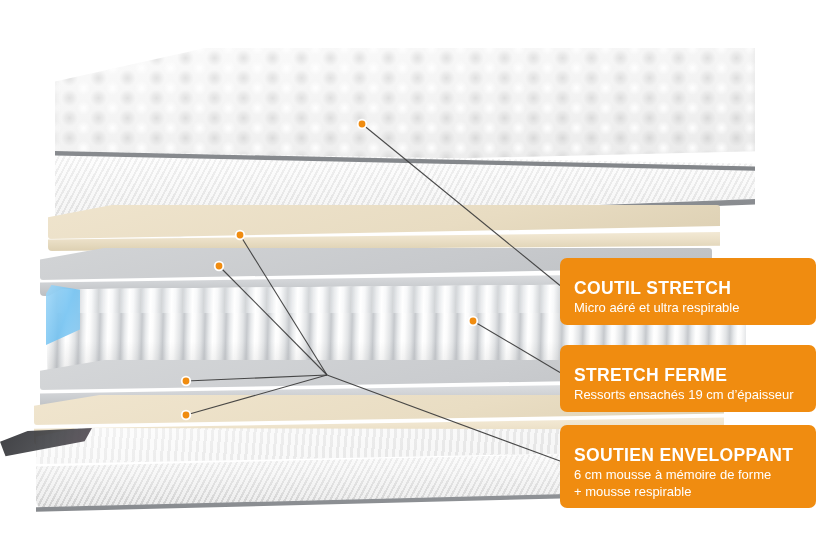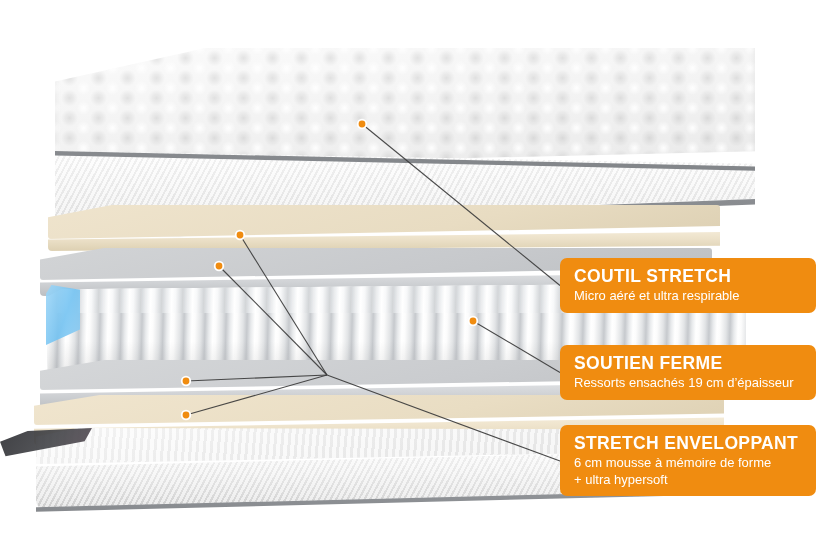--- a/index.html
+++ b/index.html
@@ -270,21 +270,21 @@
   }
   .marker-dot-outer { fill: #ffffff; }
   .marker-dot-inner { fill: #f08c10; }
 
   
   .callout {
     position: absolute;
     background: #f08c10;
     border-radius: 7px;
     color: #ffffff;
-    padding: 8px 14px 9px 14px;
+    padding: 20px 14px 9px 14px;
     box-sizing: border-box;
   }
   .callout .c-title {
     font-size: 17.5px;
     font-weight: bold;
     letter-spacing: 0.35px;
     line-height: 1.18;
     white-space: nowrap;
   }
   .callout .c-sub {
@@ -371,23 +371,23 @@
         <circle cx="186" cy="415" r="3.4" class="marker-dot-inner"></circle>
       </g>
   </svg>
 
   <div class="callout" id="callout-0">
     <div class="c-title">COUTIL STRETCH</div>
     <div class="c-sub">Micro aéré et ultra respirable</div>
   </div>
 
   <div class="callout" id="callout-1">
-    <div class="c-title">SOUTIEN FERME</div>
+    <div class="c-title">STRETCH FERME</div>
     <div class="c-sub">Ressorts ensachés 19 cm d’épaisseur</div>
   </div>
 
   <div class="callout" id="callout-2">
-    <div class="c-title">STRETCH ENVELOPPANT</div>
+    <div class="c-title">SOUTIEN ENVELOPPANT</div>
     <div class="c-sub">6 cm mousse à mémoire de forme</div>
-    <div class="c-sub">+ ultra hypersoft</div>
+    <div class="c-sub">+ mousse respirable</div>
   </div>
 
 </div>
 
 </body></html>

